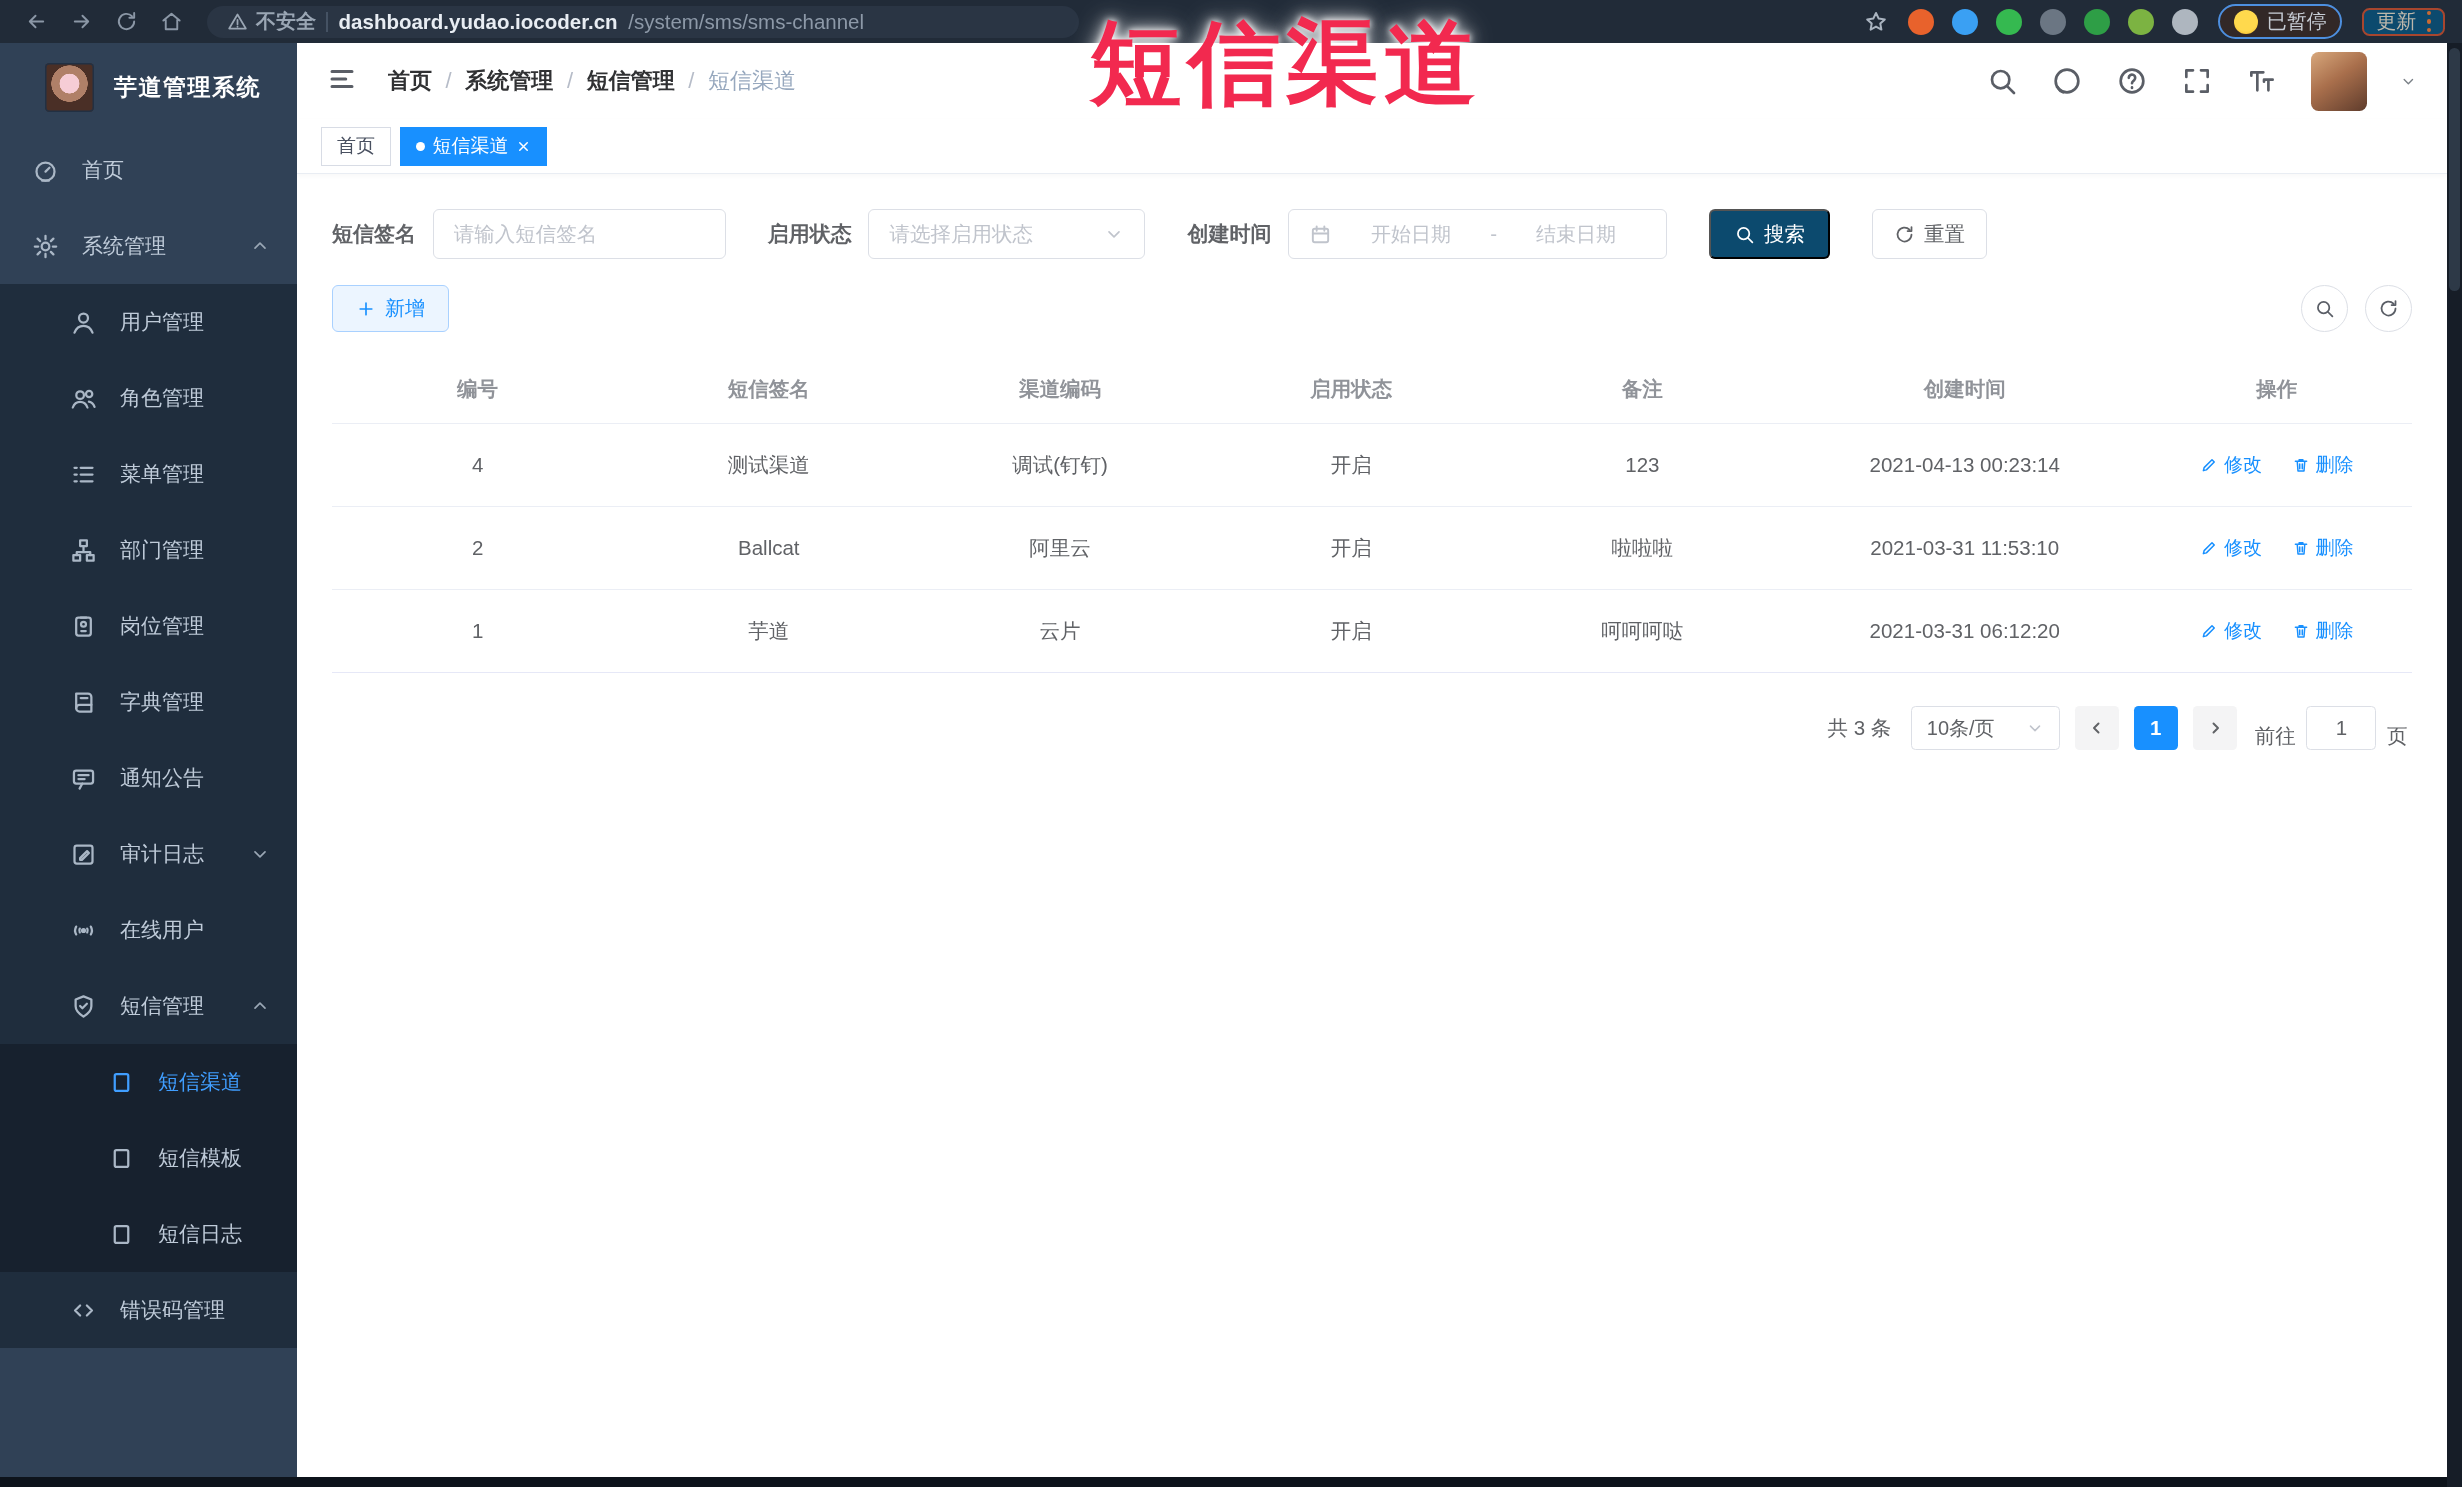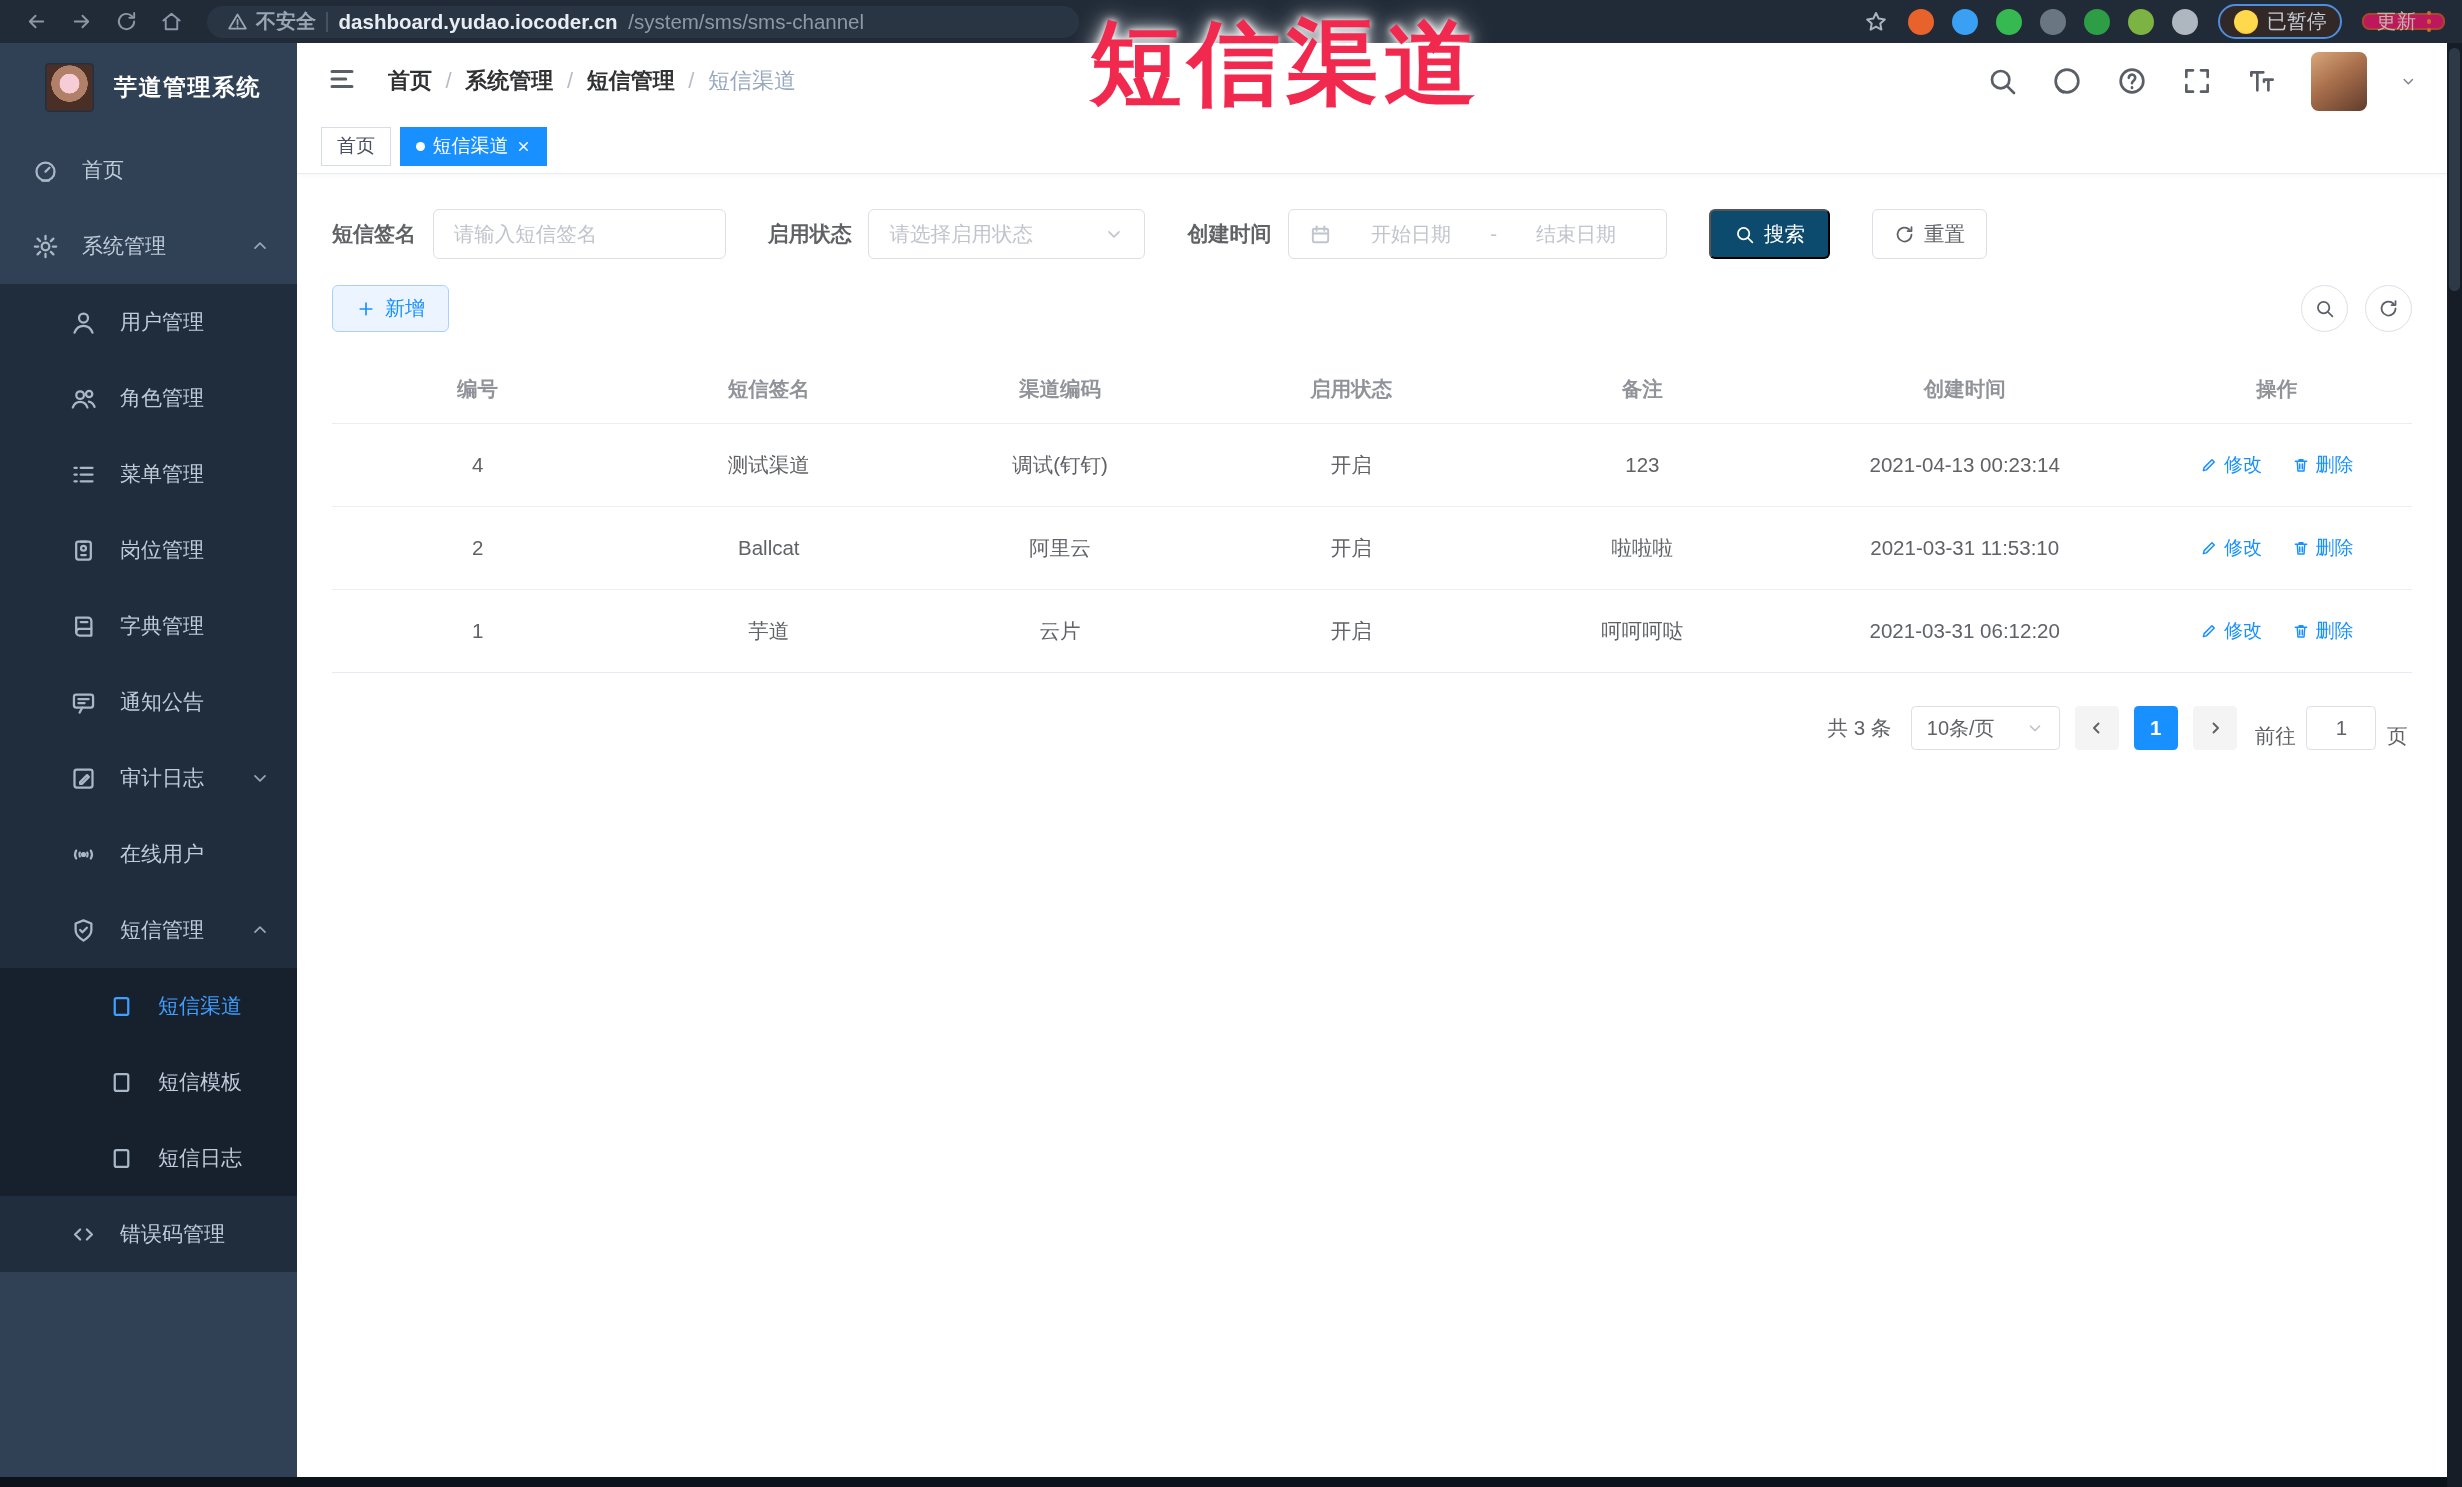--- a/index.html
+++ b/index.html
@@ -16,21 +16,21 @@
   .warn svg { width:21px; height:21px; }
   .url-sep { width:1.5px; height:20px; background:#455263; }
   .url-host { color:#e8edf3; font-size:20.5px; font-weight:700; }
   .url-path { color:#8d99a8; font-size:20.5px; }
   .bar-right { margin-left:auto; display:flex; align-items:center; gap:20px; }
   .ext-dot { width:26px; height:26px; border-radius:50%; display:flex; align-items:center; justify-content:center; color:#fff; font-size:13.6px; font-weight:700; }
   .star-ic { color:#aab4c0; } .star-ic svg { width:24px; height:24px; }
   .paused-pill { display:flex; align-items:center; gap:9px; border:2.3px solid #4d8fdf; background:#322827; border-radius:18px; padding:3px 13.6px; height:35px; }
   .emoji-face { width:24px; height:24px; border-radius:50%; background:radial-gradient(circle at 50% 40%, #ffd94d 0 60%, #f5b31c 100%); }
   .paused-label { color:#c6ccd4; font-size:20px; }
-  .update-btn { display:flex; align-items:center; gap:10.6px; border:2.3px solid #a8462e; background:#be185d; border-radius:7.6px; padding:3px 12px; height:17px; color:#bdb7ab; font-size:20px; }
+  .update-btn { display:flex; align-items:center; gap:10.6px; border:2.3px solid #a8462e; background:#0c4a6e; border-radius:7.6px; padding:3px 12px; height:28px; color:#bdb7ab; font-size:20px; }
   .kebab { color:#c96a33; font-size:21px; letter-spacing:0; line-height:7.6px; display:flex; flex-direction:column; gap:3.8px; }
   .kebab i { width:4.5px; height:4.5px; border-radius:50%; background:#c96a33; }
 
   
   .sidebar { position:absolute; top:43px; left:0; width:297px; bottom:0; background:#304156; color:#bfcbd9; z-index:3; overflow:hidden; }
   .logo-row { height:89px; display:flex; align-items:center; padding-left:45px; gap:20px; }
   .logo-img { width:49px; height:49px; border-radius:4.5px; background:radial-gradient(circle at 50% 42%, #f6cdd6 0 26%, #b08068 27% 48%, #4a2f26 49%); box-shadow:inset 0 0 0 1.5px #223043; }
   .logo-title { color:#fff; font-size:23px; font-weight:700; letter-spacing:1.5px; }
   .menu { display:flex; flex-direction:column; }
   .mi { height:76px; display:flex; align-items:center; gap:23px; font-size:21px; cursor:pointer; position:relative; }
@@ -236,20 +236,31 @@
         </span>
     <span>角色管理</span>
       </div>
       <div class="mi lv-sub">
         <span class="ic">
           <svg viewBox="0 0 24 24" fill="none" stroke="currentColor" stroke-width="2" stroke-linecap="round" stroke-linejoin="round" width="100%" height="100%">
             <path d="M4 6h2M4 12h2M4 18h2M9.5 6H20M9.5 12H20M9.5 18H20"></path>
           </svg>
         </span>
     <span>菜单管理</span>
+      </div>
+      <div class="mi lv-sub">
+        <span class="ic">
+          <svg viewBox="0 0 24 24" fill="none" stroke="currentColor" stroke-width="2" stroke-linecap="round" stroke-linejoin="round" width="100%" height="100%">
+            <rect x="9" y="3" width="6" height="5"></rect>
+            <rect x="3" y="16" width="6" height="5"></rect>
+            <rect x="15" y="16" width="6" height="5"></rect>
+            <path d="M12 8v4M6 16v-2.5h12V16"></path>
+          </svg>
+        </span>
+    <span>部门管理</span>
       </div>
       <div class="mi lv-sub">
         <span class="ic">
           <svg viewBox="0 0 24 24" fill="none" stroke="currentColor" stroke-width="2" stroke-linecap="round" stroke-linejoin="round" width="100%" height="100%">
             <rect x="5.5" y="4" width="13" height="16" rx="2"></rect>
             <path d="M9.5 4h5M10 16h4"></path>
             <circle cx="12" cy="10" r="2.2"></circle>
           </svg>
         </span>
     <span>岗位管理</span>

